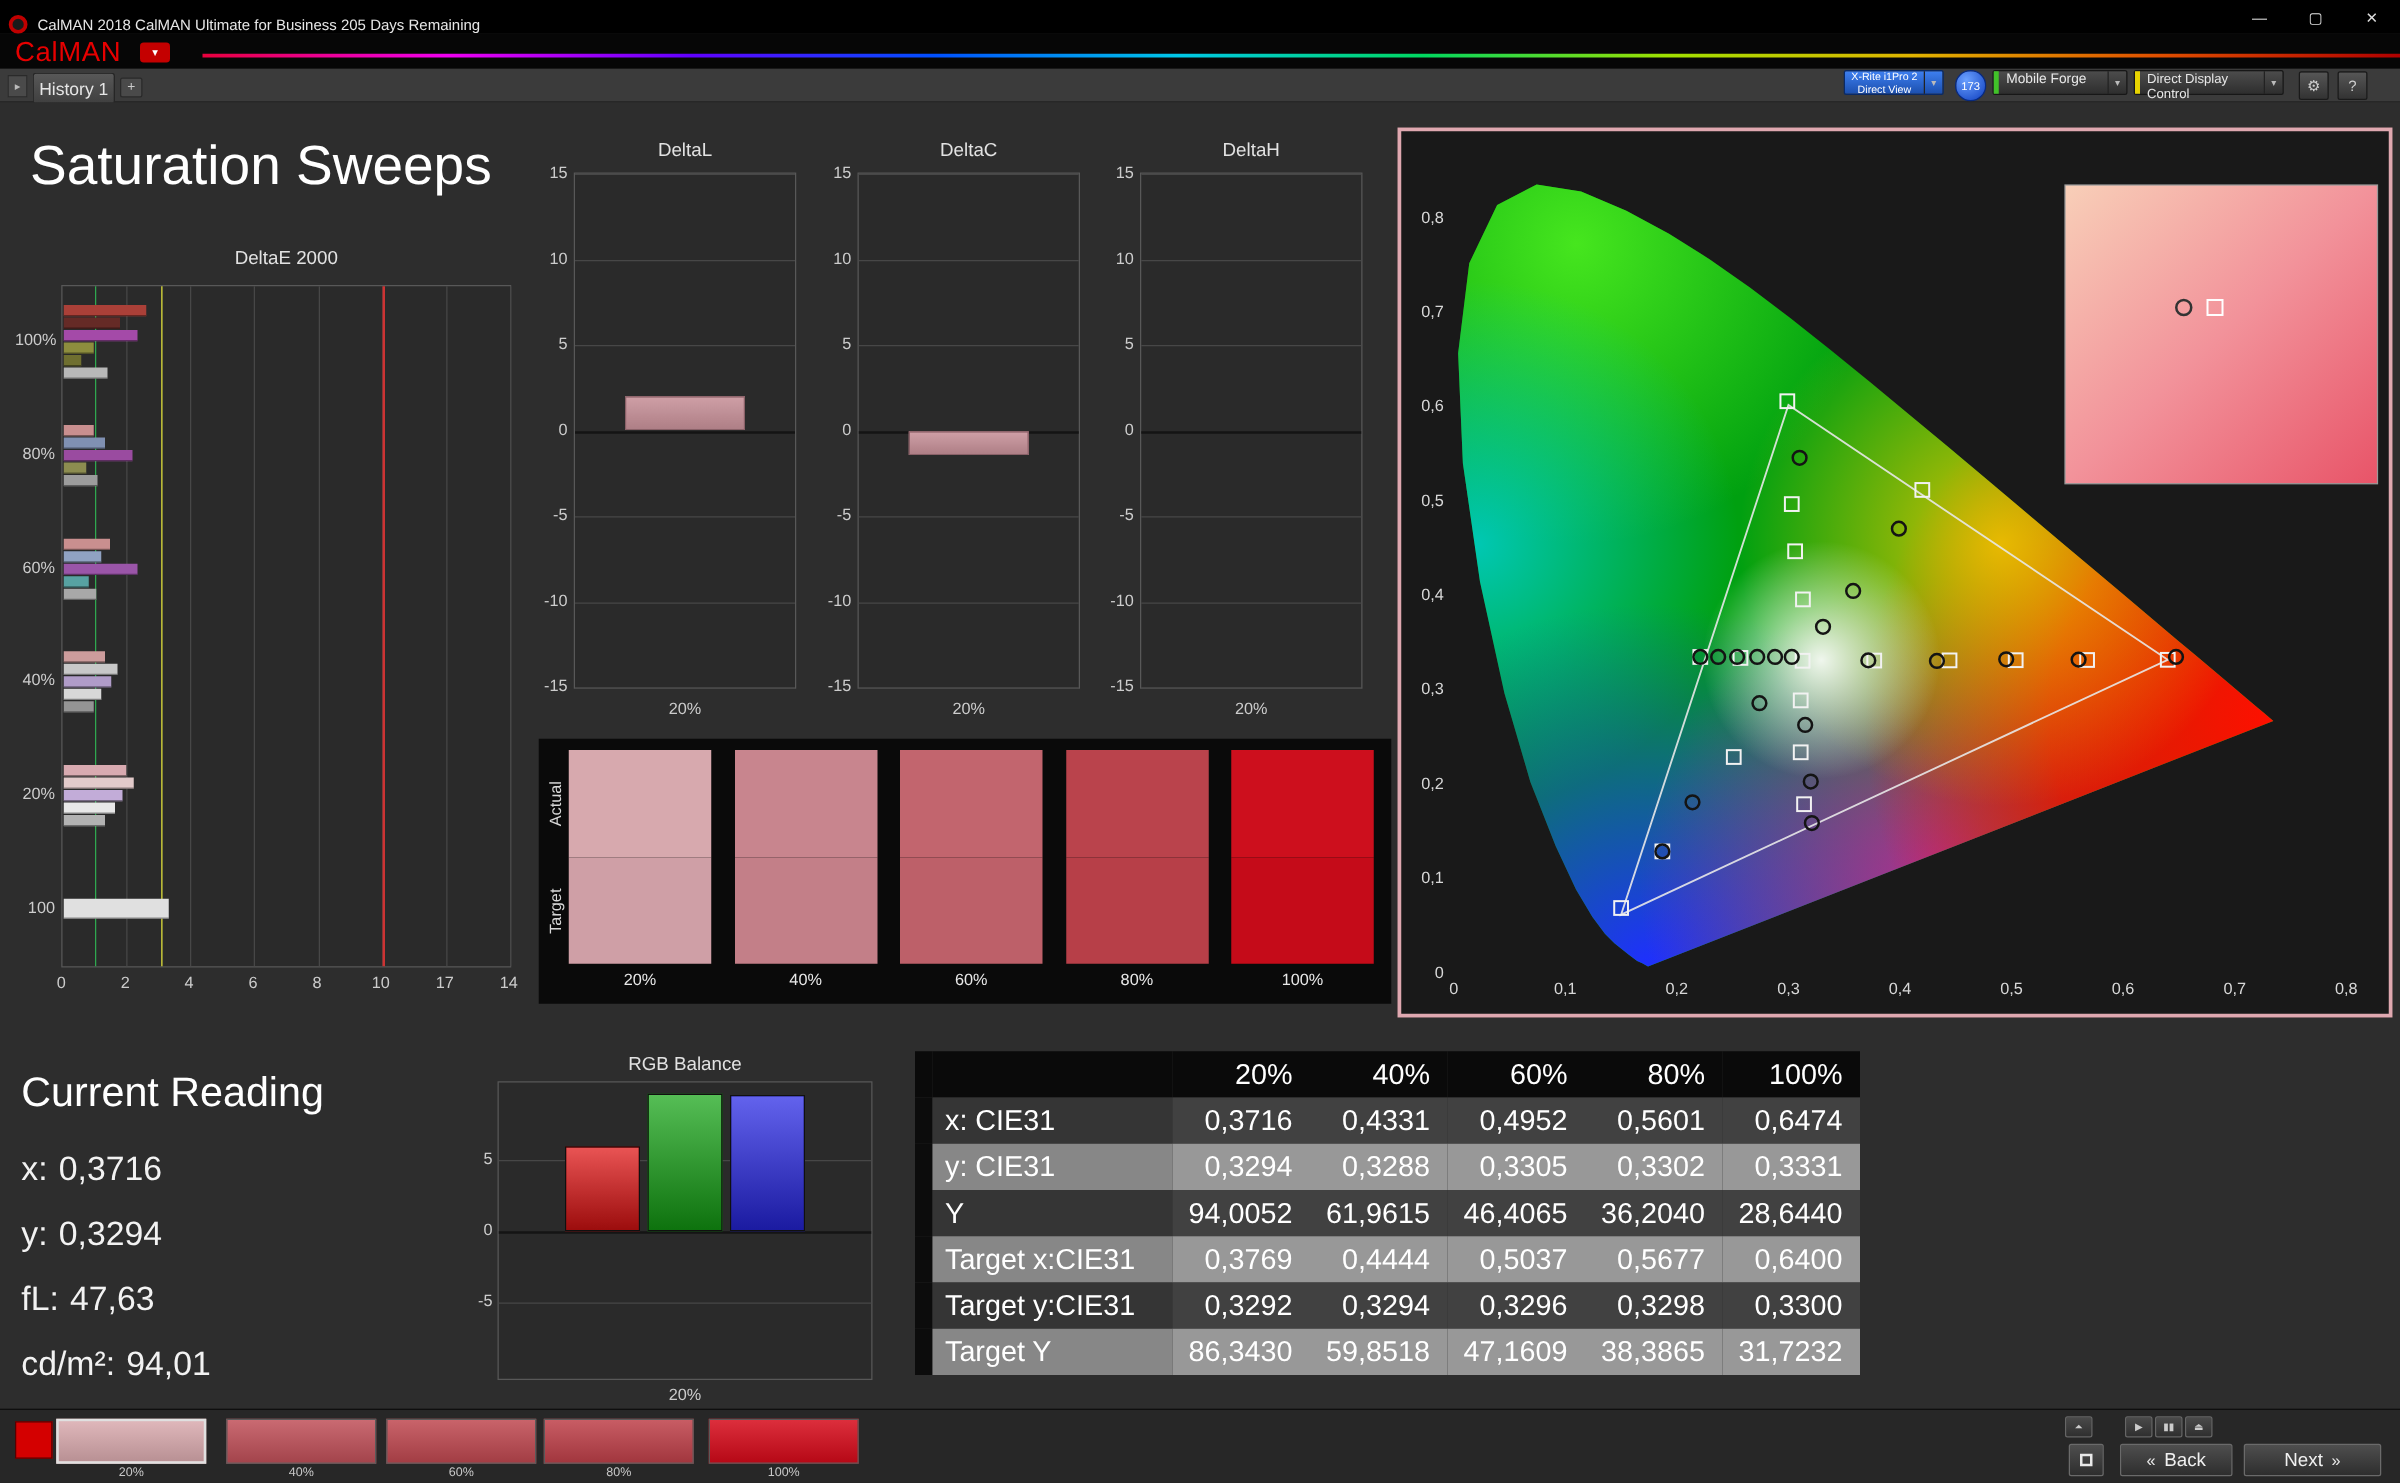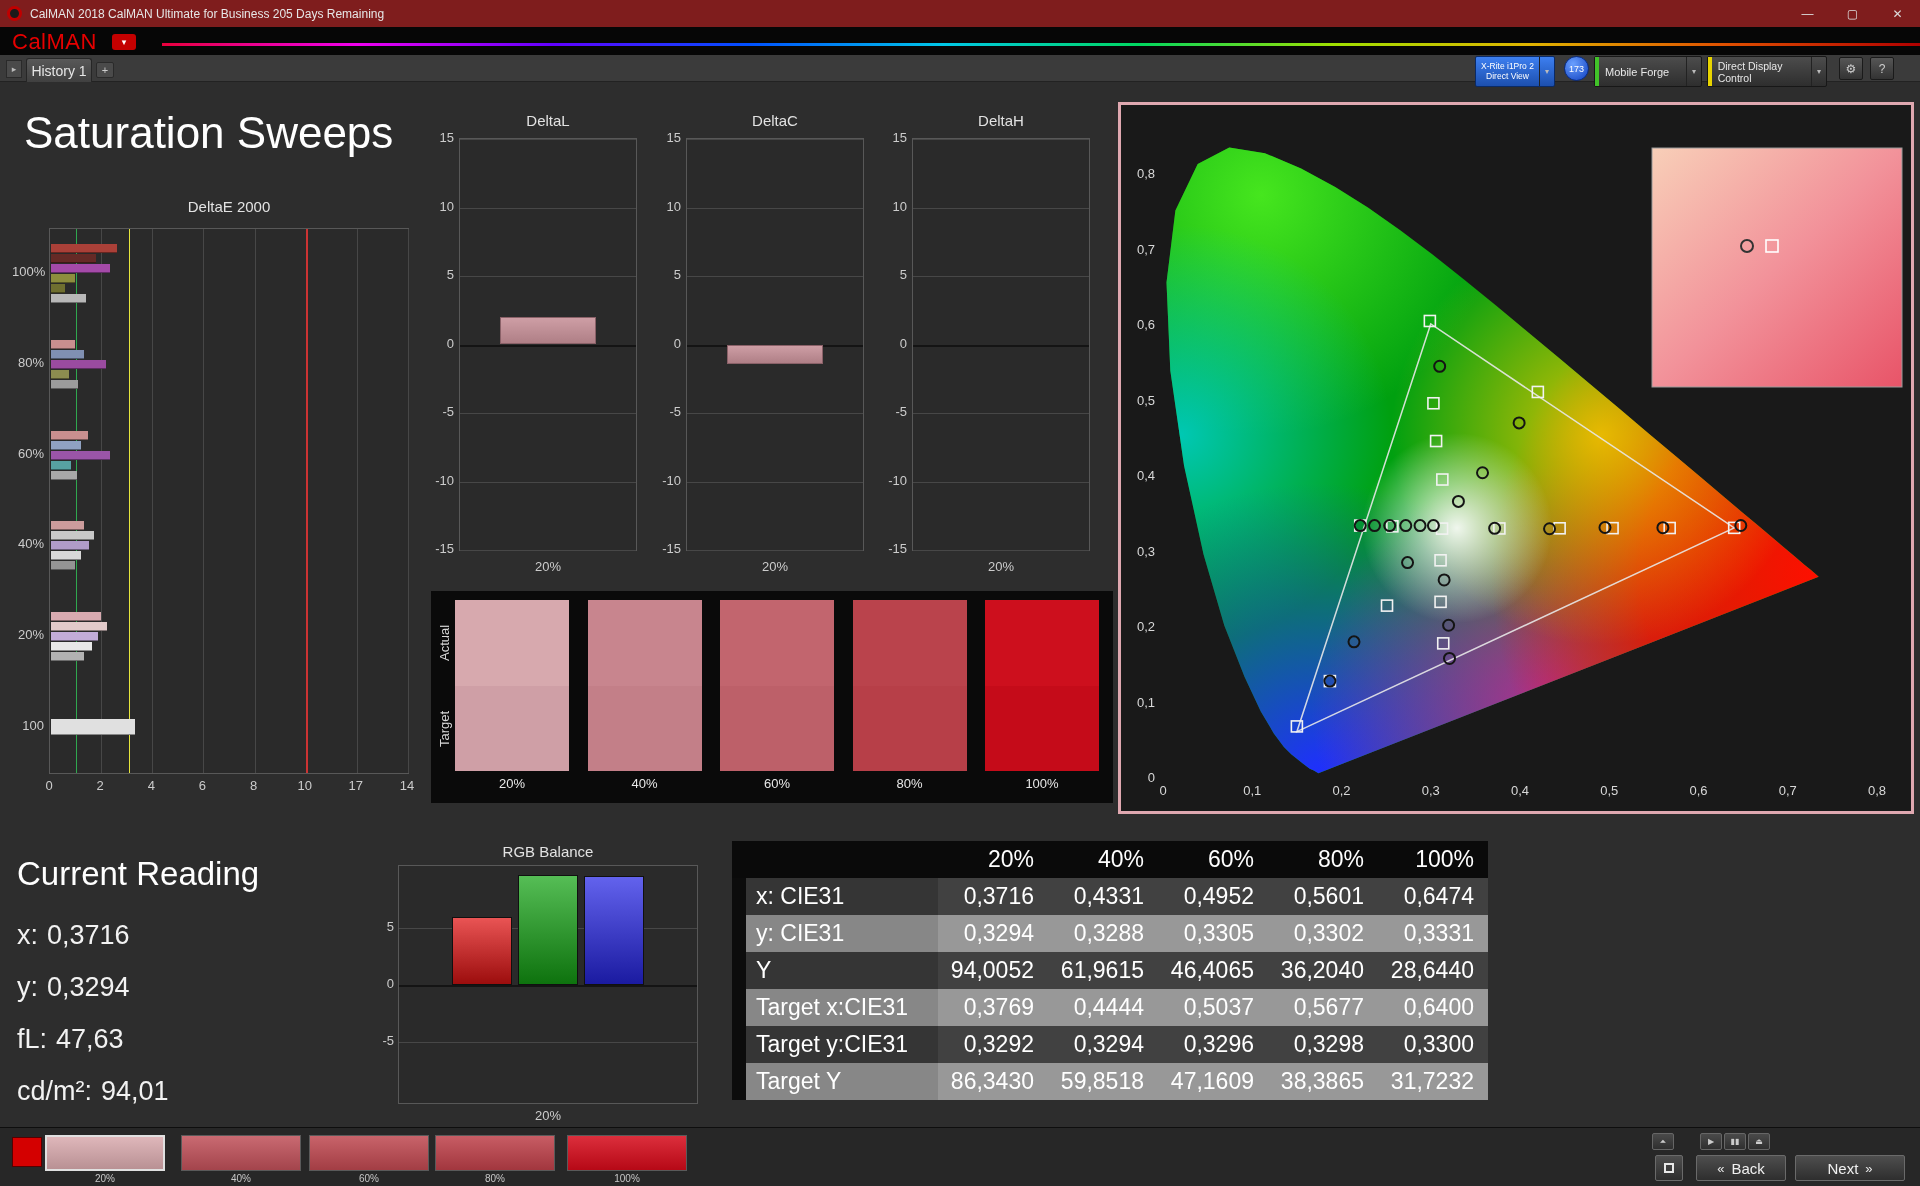--- a/index.html
+++ b/index.html
@@ -1,38 +1,38 @@
 <!DOCTYPE html>
 <html><head>
 <meta charset="utf-8">
 <style>
   *{margin:0;padding:0;box-sizing:border-box}
   body{background:#1a1a1a;font-family:"Liberation Sans",sans-serif;color:#e8e8e8}
   #app{position:relative;width:1920px;height:1186px;background:#2d2d2d;overflow:hidden}
 
   
-  .titlebar{position:absolute;left:0;top:0;width:1920px;height:27px;background:#7f1d1d;display:flex;align-items:center}
+  .titlebar{position:absolute;left:0;top:0;width:1920px;height:27px;background:#000000;display:flex;align-items:flex-end}
   .app-ico{width:15px;height:15px;border-radius:50%;border:3px solid #c00000;background:#1a1a1a;margin:0 8px 0 7px}
   .wtitle{font-size:12px;color:#e6e6e6}
   .winbtns{margin-left:auto;display:flex;height:27px}
   .winbtn{width:45px;height:27px;display:flex;align-items:center;justify-content:center;font-size:12px;color:#ddd;cursor:default}
 
   
   .logobar{position:absolute;left:0;top:27px;width:1920px;height:28px;background:#060606}
   .brand{position:absolute;left:12px;top:2px;font-size:22px;font-weight:normal;color:#e60000;letter-spacing:.5px}
   .brand-dd{position:absolute;left:112px;top:7px;width:24px;height:16px;background:#c40000;border-radius:3px;color:#fff;font-size:9px;display:flex;align-items:center;justify-content:center}
   .rainbow{position:absolute;left:162px;right:0;top:16px;height:3px;
     background:linear-gradient(90deg,#e8003c,#f000f0,#6000ff,#0050ff,#00c8e8,#00d860,#a0e000,#e0b400,#e05000,#b00000)}
 
   
   .tabbar{position:absolute;left:0;top:55px;width:1920px;height:27px;background:#3b3b3b;border-bottom:1px solid #222}
   .tnav{position:absolute;left:6px;top:5px;width:16px;height:18px;background:#4a4a4a;border:1px solid #2a2a2a;color:#bbb;font-size:9px;display:flex;align-items:center;justify-content:center}
   .tab{position:absolute;left:26px;top:3px;width:66px;height:24px;background:linear-gradient(#585858,#404040);border:1px solid #262626;border-bottom:none;border-radius:3px 3px 0 0;font-size:14px;color:#e6e6e6;display:flex;align-items:center;justify-content:center}
   .tadd{position:absolute;left:96px;top:7px;width:18px;height:16px;background:#4a4a4a;border:1px solid #2a2a2a;border-radius:2px;color:#ccc;font-size:11px;display:flex;align-items:center;justify-content:center}
-  .tb-select{position:absolute;top:1px;height:31px;background:linear-gradient(#4c4c4c,#2e2e2e);border:1px solid #171717;border-radius:2px;color:#e8e8e8;font-size:11px;display:flex;align-items:center}
+  .tb-select{position:absolute;top:1px;height:20px;background:linear-gradient(#4c4c4c,#2e2e2e);border:1px solid #171717;border-radius:2px;color:#e8e8e8;font-size:11px;display:flex;}
   .tb-stripe{width:4px;align-self:stretch;margin-right:6px}
   .tb-chev{margin-left:auto;padding:0 5px;color:#bbb;font-size:8px;border-left:1px solid #222;align-self:stretch;display:flex;align-items:center}
   .meter{left:1475px;width:80px;background:linear-gradient(#3d7ff0,#1c4fae);border-color:#0a2a66}
   .meter-lines{flex:1;text-align:center;font-size:8.5px;line-height:9.5px;color:#fff}
   .badge{position:absolute;left:1564px;top:1px;width:25px;height:25px;border-radius:50%;background:radial-gradient(circle at 35% 30%,#6aa0ff,#0f3fbf);border:1px solid #082a80;color:#fff;font-size:9px;display:flex;align-items:center;justify-content:center}
   .src{left:1594px;width:108px}
   .disp{left:1707px;width:120px;font-size:10.5px}
   .tb-icon-btn{position:absolute;top:2px;width:24px;height:23px;background:linear-gradient(#565656,#333);border:1px solid #1a1a1a;border-radius:2px;color:#ccc;font-size:12px;display:flex;align-items:center;justify-content:center}
 
   

